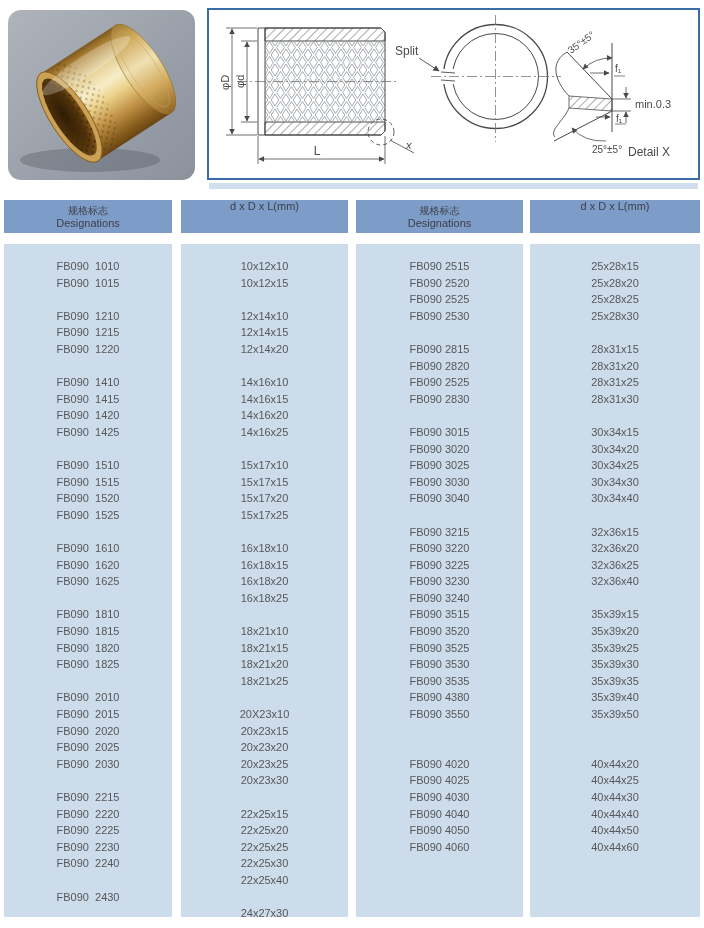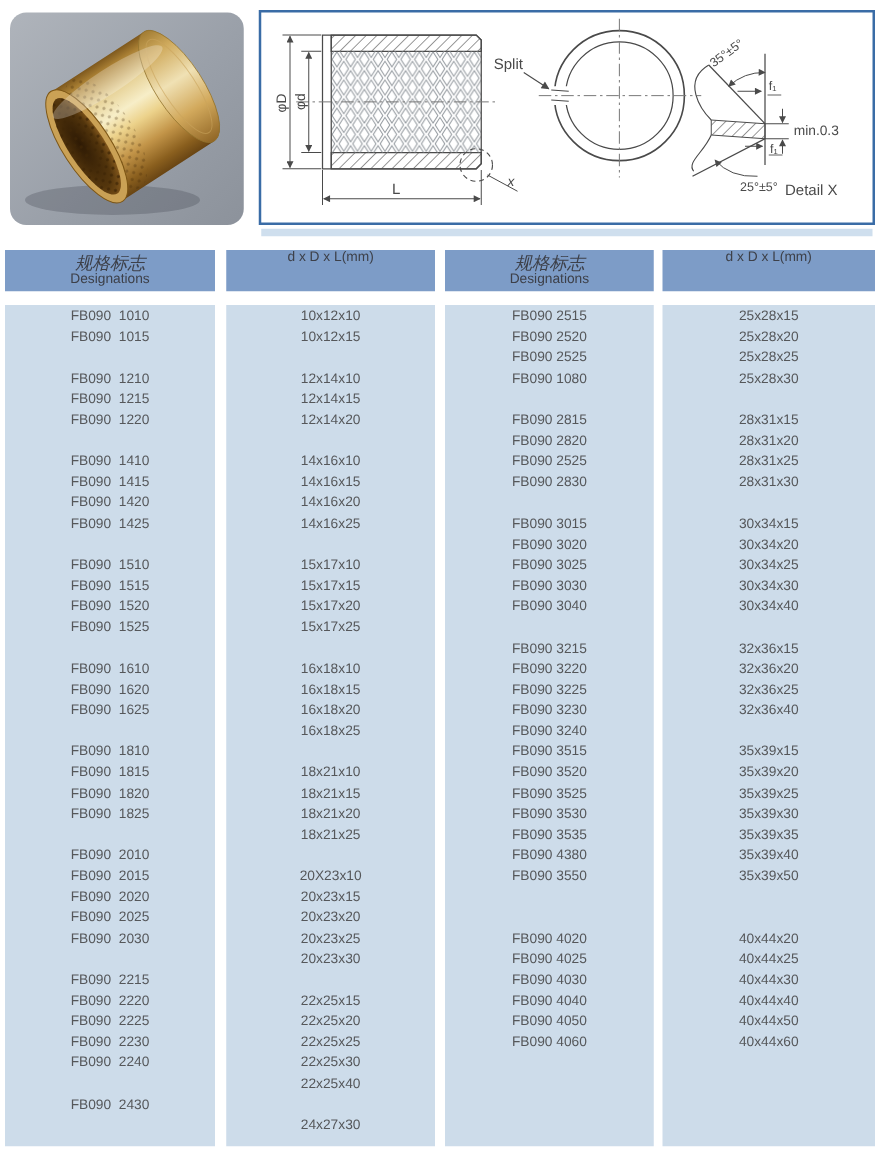--- a/index.html
+++ b/index.html
@@ -21,25 +21,25 @@
   .panel-shadow{
     position:absolute;left:209px;top:183px;width:489px;height:6px;background:#cfdfee;
   }
   svg text{font-family:"Liberation Sans",sans-serif;fill:#4a4a4a;}
   
   .hcell{
     position:absolute;top:200px;height:33px;background:#7d9cc7;color:#3d4049;
     display:flex;flex-direction:column;align-items:center;justify-content:center;
     font-size:11px;line-height:13px;text-align:center;
   }
-  .hcell .cn{font-size:14px;font-style:italic;}
+  .hcell .cn{font-size:10px;}
   .hcell.single{justify-content:flex-start;font-size:11px;}
   .bcol{
     position:absolute;top:244px;height:673px;background:#cddcea;
-    box-sizing:border-box;padding-top:1px;
+    box-sizing:border-box;padding-top:14px;
   }
   .trow{
     height:16.6px;line-height:16.6px;font-size:11px;color:#55575a;
     text-align:center;white-space:pre;
   }
   .c1{left:4px;width:168px;}
   .c2{left:181px;width:167px;}
   .c3{left:356px;width:167px;}
   .c4{left:530px;width:170px;}
 </style>
@@ -279,21 +279,21 @@
     <div class="trow">22x25x25</div>
     <div class="trow">22x25x30</div>
     <div class="trow">22x25x40</div>
     <div class="trow"></div>
     <div class="trow">24x27x30</div>
   </div>
 <div id="col-des-r" class="bcol c3">
     <div class="trow">FB090 2515</div>
     <div class="trow">FB090 2520</div>
     <div class="trow">FB090 2525</div>
-    <div class="trow">FB090 1080</div>
+    <div class="trow">FB090 2530</div>
     <div class="trow"></div>
     <div class="trow">FB090 2815</div>
     <div class="trow">FB090 2820</div>
     <div class="trow">FB090 2525</div>
     <div class="trow">FB090 2830</div>
     <div class="trow"></div>
     <div class="trow">FB090 3015</div>
     <div class="trow">FB090 3020</div>
     <div class="trow">FB090 3025</div>
     <div class="trow">FB090 3030</div>

